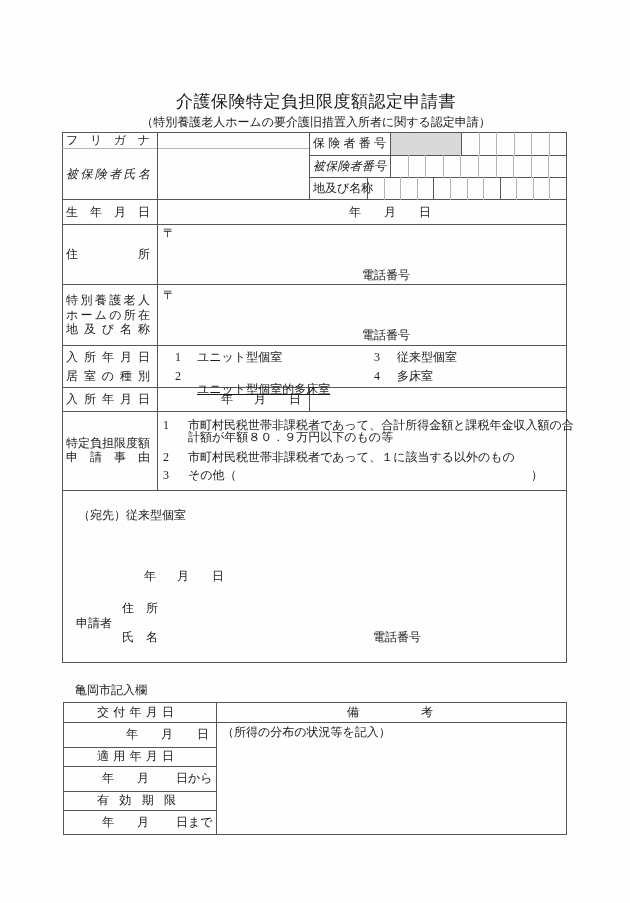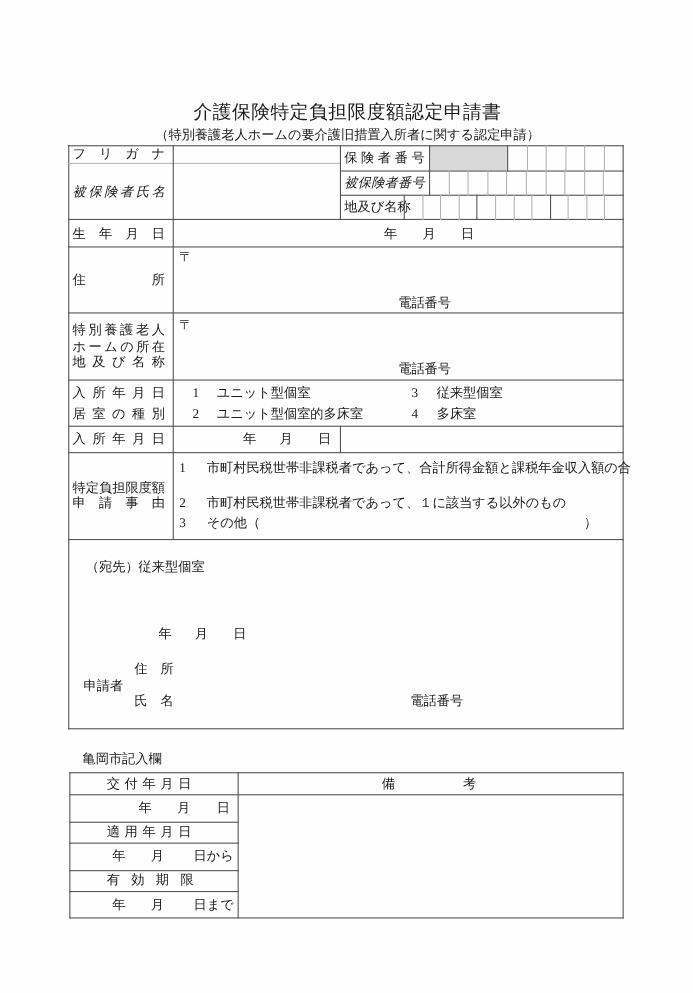--- a/index.html
+++ b/index.html
@@ -144,21 +144,21 @@
   </div>
 
   <span class="t j lbl" style="top:350px;">入所年月日</span>
   <span class="t j lbl" style="top:369px;">居室の種別</span>
   <div style="position:absolute;left:170px;top:349px;width:180px;height:16px;">
     <span class="t" style="left:5px;top:1px;">1</span>
     <span class="t" style="left:27px;top:1px;">ユニット型個室</span>
   </div>
   <div style="position:absolute;left:170px;top:368px;width:180px;height:16px;">
     <span class="t" style="left:5px;top:1px;">2</span>
-    <span class="t" style="left:27px;top:1px;">ユニット型個室的多床室</span>
+    <span class="t" style="left:27px;top:14px;text-decoration:underline;">ユニット型個室的多床室</span>
   </div>
   <div style="position:absolute;left:369px;top:349px;width:150px;height:16px;">
     <span class="t" style="left:5px;top:1px;">3</span>
     <span class="t" style="left:28px;top:1px;">従来型個室</span>
   </div>
   <div style="position:absolute;left:369px;top:368px;width:150px;height:16px;">
     <span class="t" style="left:5px;top:1px;">4</span>
     <span class="t" style="left:28px;top:1px;">多床室</span>
   </div>
 
@@ -168,20 +168,21 @@
     <span class="t c" style="left:102px;top:4px;">月</span>
     <span class="t c" style="left:137px;top:4px;">日</span>
   </div>
   <div style="position:absolute;left:310px;top:388px;width:255px;height:22px;"></div>
 
   <span class="t j lbl" style="top:436px;">特定負担限度額</span>
   <span class="t j lbl" style="top:450px;">申請事由</span>
   <div style="position:absolute;left:158px;top:414px;width:407px;height:31px;">
     <span class="t" style="left:5px;top:4px;">1</span>
     <span class="t" style="left:30px;top:4px;">市町村民税世帯非課税者であって、合計所得金額と課税年金収入額の合</span>
+    <span class="t" style="left:30px;top:16px;">計額が年額８０．９万円以下のもの等</span>
   </div>
   <div style="position:absolute;left:158px;top:448px;width:407px;height:18px;">
     <span class="t" style="left:5px;top:2px;">2</span>
     <span class="t" style="left:30px;top:2px;text-align:center;">市町村民税世帯非課税者であって、１に該当する以外のもの</span>
   </div>
   <div style="position:absolute;left:158px;top:467px;width:407px;height:20px;">
     <span class="t" style="left:5px;top:1px;">3</span>
     <span class="t" style="left:30px;top:1px;">その他（</span>
     <span class="t" style="left:373px;top:1px;">）</span>
   </div>
@@ -203,20 +204,23 @@
   <div style="position:absolute;left:425px;top:627px;width:135px;height:20px;"></div>
 
   <span class="t" style="left:75px;top:683px;">亀岡市記入欄</span>
   <span class="t j" style="left:97px;width:77px;top:705px;">交付年月日</span>
   <span class="t j" style="left:347px;width:86px;top:705px;">備考</span>
   <div style="position:absolute;left:64px;top:723px;width:151px;height:23px;">
     <span class="t c" style="left:68px;top:4px;">年</span>
     <span class="t c" style="left:103px;top:4px;">月</span>
     <span class="t c" style="left:139px;top:4px;">日</span>
   </div>
+  <div style="position:absolute;left:217px;top:723px;width:348px;height:110px;">
+    <span class="t" style="left:5px;top:2px;">（所得の分布の状況等を記入）</span>
+  </div>
   <span class="t j" style="left:97px;width:77px;top:749px;">適用年月日</span>
   <div style="position:absolute;left:64px;top:767px;width:151px;height:23px;">
     <span class="t c" style="left:44px;top:4px;">年</span>
     <span class="t c" style="left:79px;top:4px;">月</span>
     <span class="t" style="left:112px;top:4px;">日から</span>
   </div>
   <span class="t j" style="left:97px;width:79px;top:793px;">有効期限</span>
   <div style="position:absolute;left:64px;top:811px;width:151px;height:22px;">
     <span class="t c" style="left:44px;top:4px;">年</span>
     <span class="t c" style="left:79px;top:4px;">月</span>

